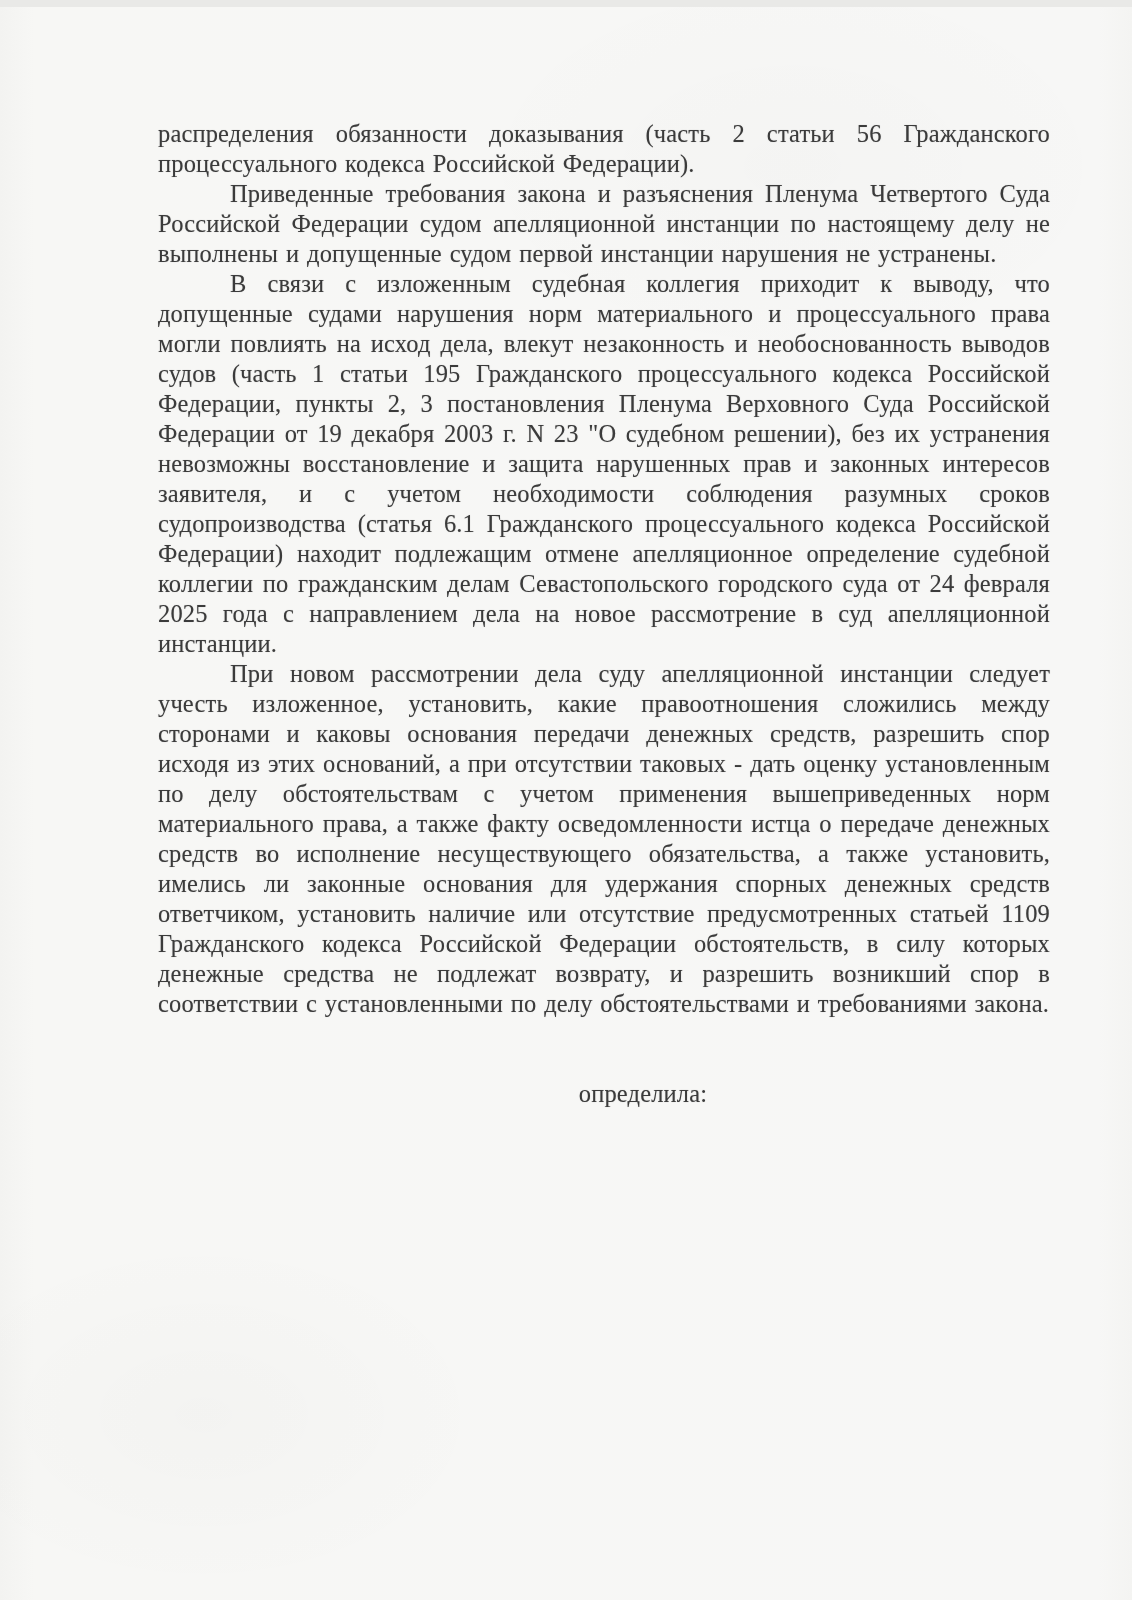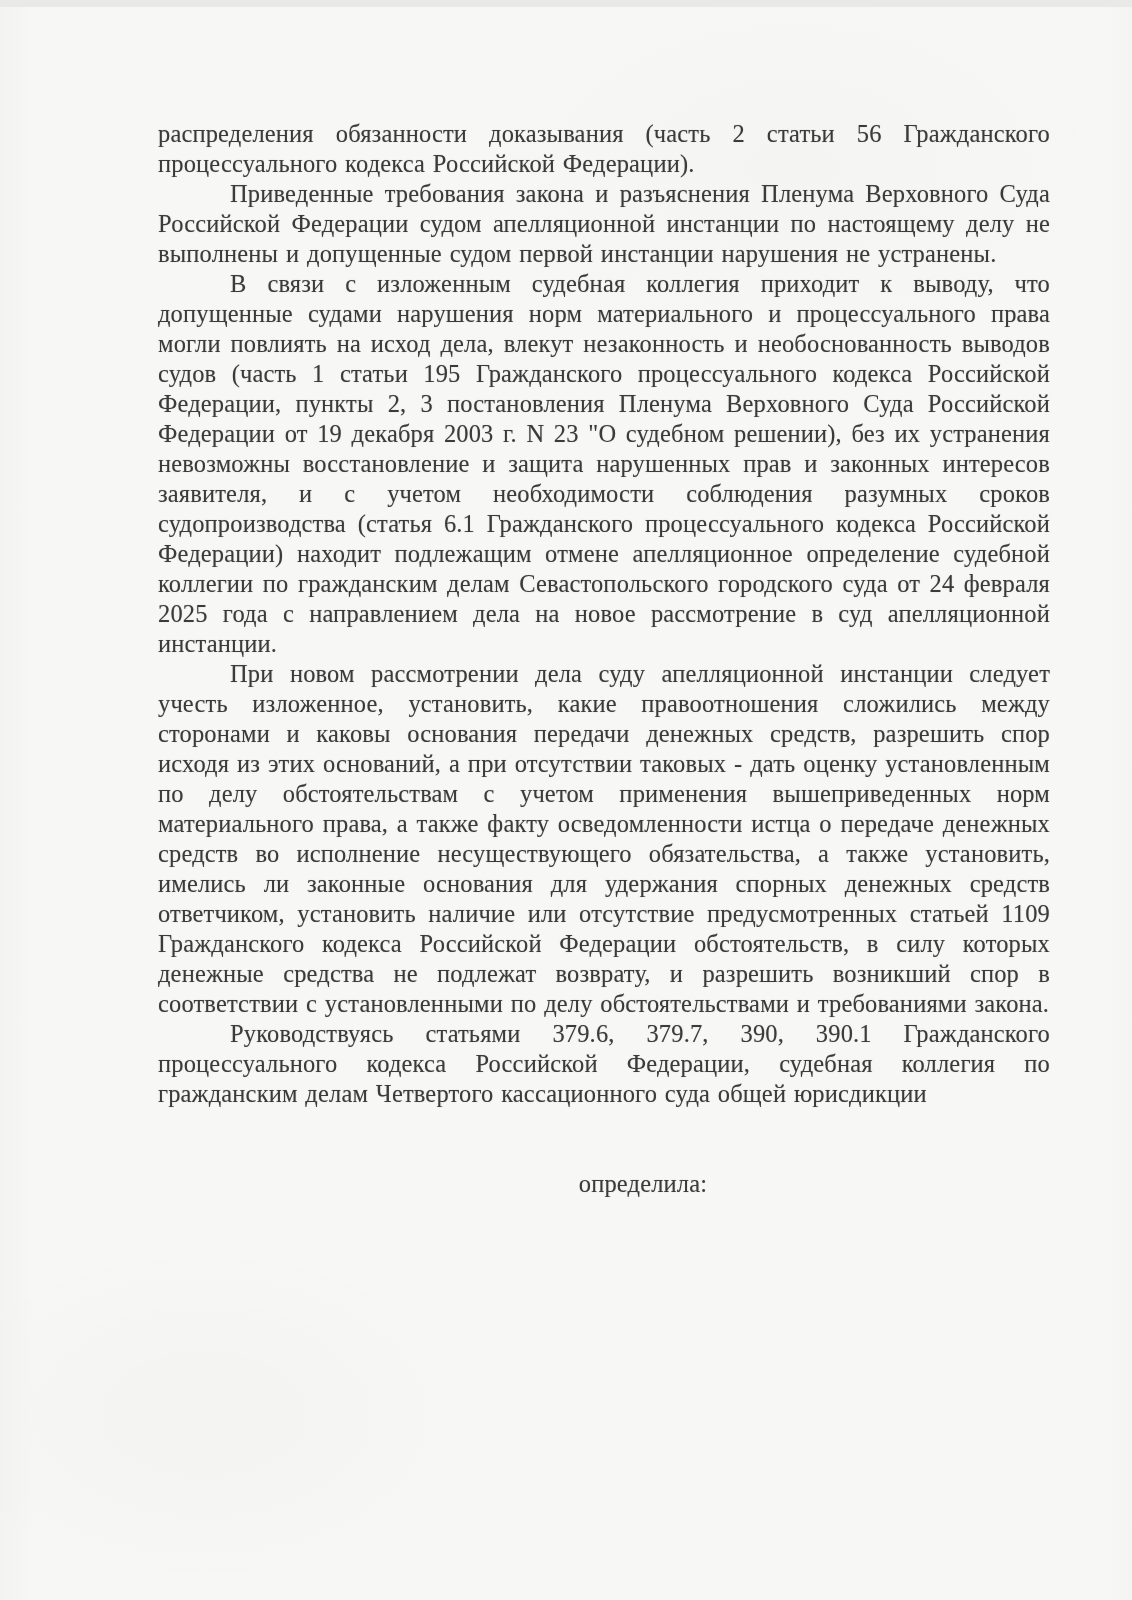--- a/index.html
+++ b/index.html
@@ -52,19 +52,18 @@
   .para.final {
     margin-top: 70px;
   }
 </style>
 </head>
 <body>
 
 <div class="page">
   <div class="text-block">
     <p class="para continuation">распределения обязанности доказывания (часть 2 статьи 56 Гражданского процессуального кодекса Российской Федерации).</p>
-    <p class="para">Приведенные требования закона и разъяснения Пленума Верховного Суда Российской Федерации судом апелляционной инстанции по настоящему делу не выполнены и допущенные судом первой инстанции нарушения не устранены.</p>
+    <p class="para">Приведенные требования закона и разъяснения Пленума Четвертого Суда Российской Федерации судом апелляционной инстанции по настоящему делу не выполнены и допущенные судом первой инстанции нарушения не устранены.</p>
     <p class="para">В связи с изложенным судебная коллегия приходит к выводу, что допущенные судами нарушения норм материального и процессуального права могли повлиять на исход дела, влекут незаконность и необоснованность выводов судов (часть 1 статьи 195 Гражданского процессуального кодекса Российской Федерации, пункты 2, 3 постановления Пленума Верховного Суда Российской Федерации от 19 декабря 2003 г. N 23 "О судебном решении), без их устранения невозможны восстановление и защита нарушенных прав и законных интересов заявителя, и с учетом необходимости соблюдения разумных сроков судопроизводства (статья 6.1 Гражданского процессуального кодекса Российской Федерации) находит подлежащим отмене апелляционное определение судебной коллегии по гражданским делам Севастопольского городского суда от 24 февраля 2025 года с направлением дела на новое рассмотрение в суд апелляционной инстанции.</p>
     <p class="para">При новом рассмотрении дела суду апелляционной инстанции следует учесть изложенное, установить, какие правоотношения сложились между сторонами и каковы основания передачи денежных средств, разрешить спор исходя из этих оснований, а при отсутствии таковых - дать оценку установленным по делу обстоятельствам с учетом применения вышеприведенных норм материального права, а также факту осведомленности истца о передаче денежных средств во исполнение несуществующего обязательства, а также установить, имелись ли законные основания для удержания спорных денежных средств ответчиком, установить наличие или отсутствие предусмотренных статьей 1109 Гражданского кодекса Российской Федерации обстоятельств, в силу которых денежные средства не подлежат возврату, и разрешить возникший спор в соответствии с установленными по делу обстоятельствами и требованиями закона.</p>
-    <p class="para">Руководствуясь статьями 379.6, 379.7, 390, 390.1 Гражданского процессуального кодекса Российской Федерации, судебная коллегия по гражданским делам Четвертого кассационного суда общей юрисдикции</p>
     <p class="para resolution-heading">определила:</p>
   </div>
 </div>
 
 </body></html>

